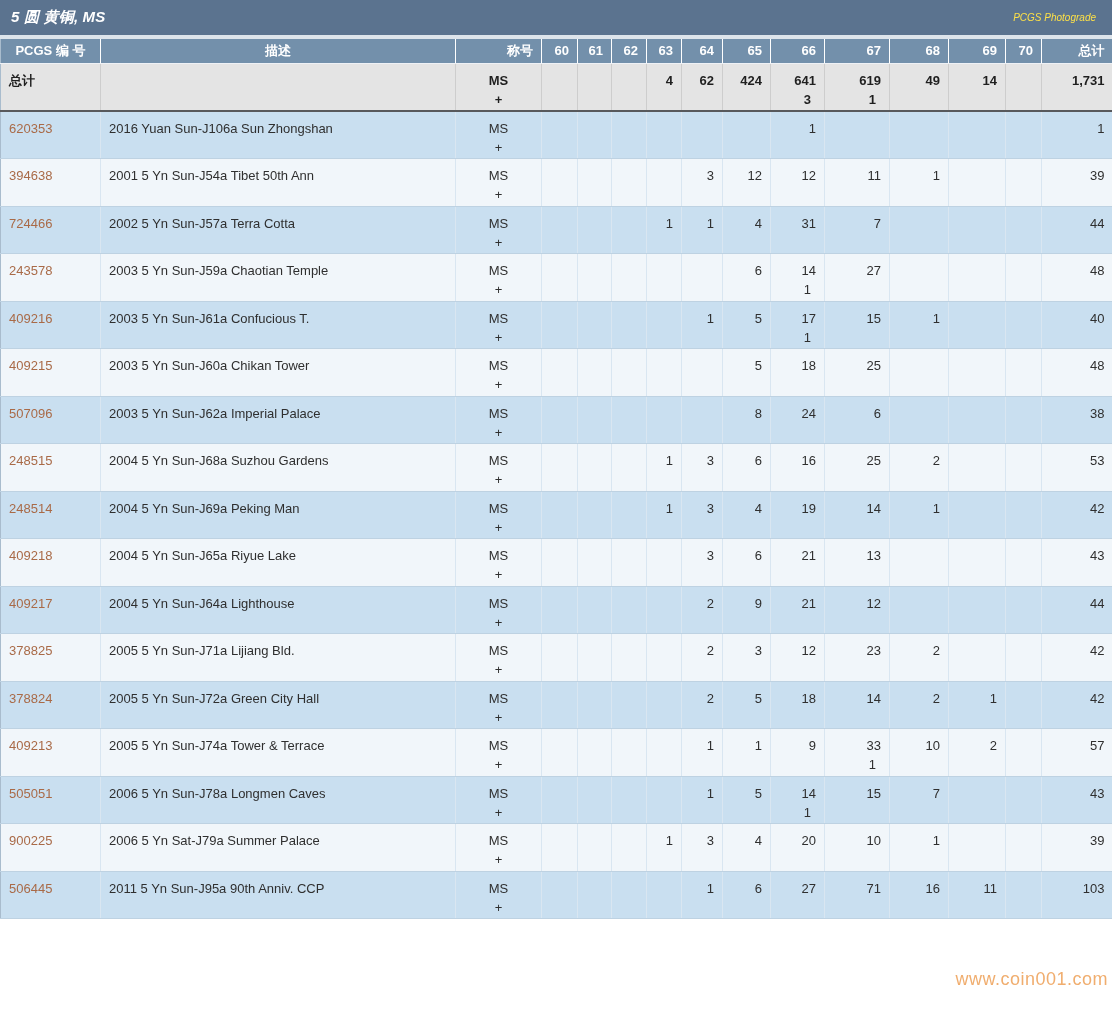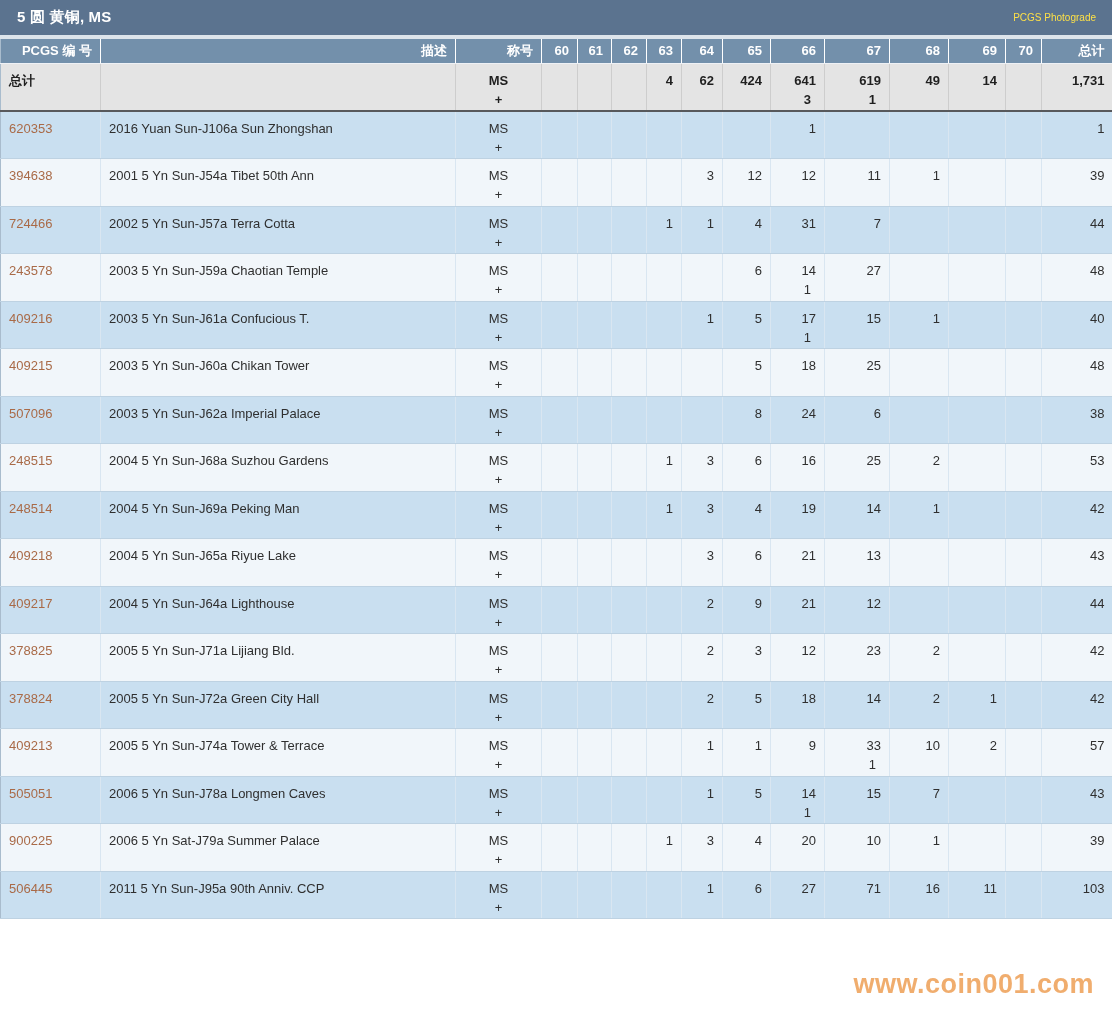--- a/index.html
+++ b/index.html
@@ -3,38 +3,38 @@
 <meta charset="utf-8">
 <style>
   html,body{margin:0;padding:0;}
   body{
     width:1112px;height:1016px;overflow:hidden;position:relative;
     background:#ffffff;font-family:"Liberation Sans",sans-serif;
   }
   .titlebar{
     height:35px;background:var(--c-titlebar,#5b738f);
     display:flex;align-items:center;justify-content:space-between;
-    padding:0 16px 0 17px;box-sizing:border-box;
+    padding:0 16px 0 11px;box-sizing:border-box;font-style:italic;
   }
   .titlebar .title{color:#ffffff;font-weight:bold;font-size:15px;letter-spacing:0.2px;}
   .titlebar .photograde{color:#fde047;font-size:10px;cursor:pointer;}
   .gapband{height:4px;background:#dde4eb;}
   table{border-collapse:collapse;table-layout:fixed;width:1112px;}
   col.w-pcgs{width:100px}col.w-desc{width:355px}col.w-desig{width:86px}
   col.w-g60{width:36px}col.w-g61{width:34px}col.w-g62{width:35px}col.w-g63{width:35px}
   col.w-g64{width:41px}col.w-g65{width:48px}col.w-g66{width:54px}col.w-g67{width:65px}
   col.w-g68{width:59px}col.w-g69{width:57px}col.w-g70{width:36px}col.w-total{width:71px}
   thead th{
     background:var(--c-header,#7390ab);color:#ffffff;font-size:13px;font-weight:bold;
     height:24px;padding:0 8px;box-sizing:border-box;
     border-right:1px solid rgba(255,255,255,0.22);border-bottom:1px solid #eef1f5;
     white-space:nowrap;overflow:hidden;
   }
   thead th:last-child{border-right:none;}
-  th.h-pcgs,th.h-desc{text-align:right;}
+  th.h-pcgs,th.h-desc{text-align:center;}
   th.h-desig{text-align:right;}
   th.h-num{text-align:right;}
   tbody td{
     vertical-align:top;padding:7px 8px 0 8px;box-sizing:border-box;
     font-size:13px;color:#2f2f2f;line-height:19px;
     white-space:nowrap;overflow:hidden;
   }
   #totals-body td{
     background:var(--c-totals,#e4e4e4);font-weight:bold;color:#1f1f1f;
     height:48px;border-bottom:2px solid #58595c;border-right:1px solid #cdcdcd;
@@ -44,22 +44,22 @@
   #data-body td{border-right:1px solid #d9e6f1;border-bottom:1px solid #bed2e2;}
   #data-body td:last-child{border-right:none;}
   #data-body tr:nth-child(odd) td{background:var(--c-rowblue,#c9dff0);}
   #data-body tr:nth-child(even) td{background:var(--c-rowwhite,#f1f6fa);}
   td:first-child,th:first-child{border-left:1px solid #a9bccd;}
   td.c-desig{text-align:center;}
   td.c-num{text-align:right;}
   .sub{padding-right:5px;}
   .pcgs-link{color:var(--c-link,#a96a47);cursor:pointer;}
   .watermark{
-    position:absolute;top:969px;right:18px;z-index:5;
-    font-size:27px;font-weight:bold;letter-spacing:0.5px;
+    position:absolute;top:969px;right:4px;z-index:5;
+    font-size:18px;font-weight:normal;letter-spacing:0.5px;
     color:var(--c-watermark,rgba(237,159,85,0.85));
     pointer-events:none;
   }
 </style>
 </head>
 <body>
 
 <div class="titlebar">
   <span class="title">5 圆 黄铜, MS</span>
   <span class="photograde">PCGS Photograde</span>

